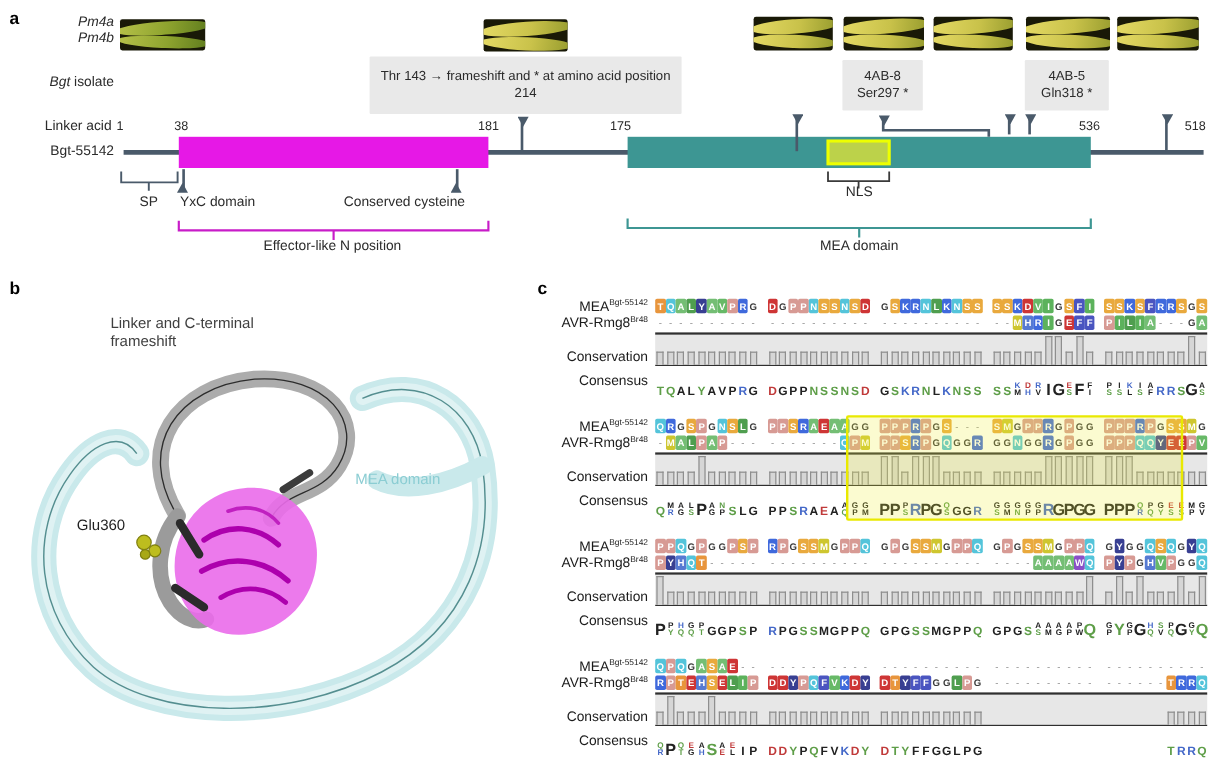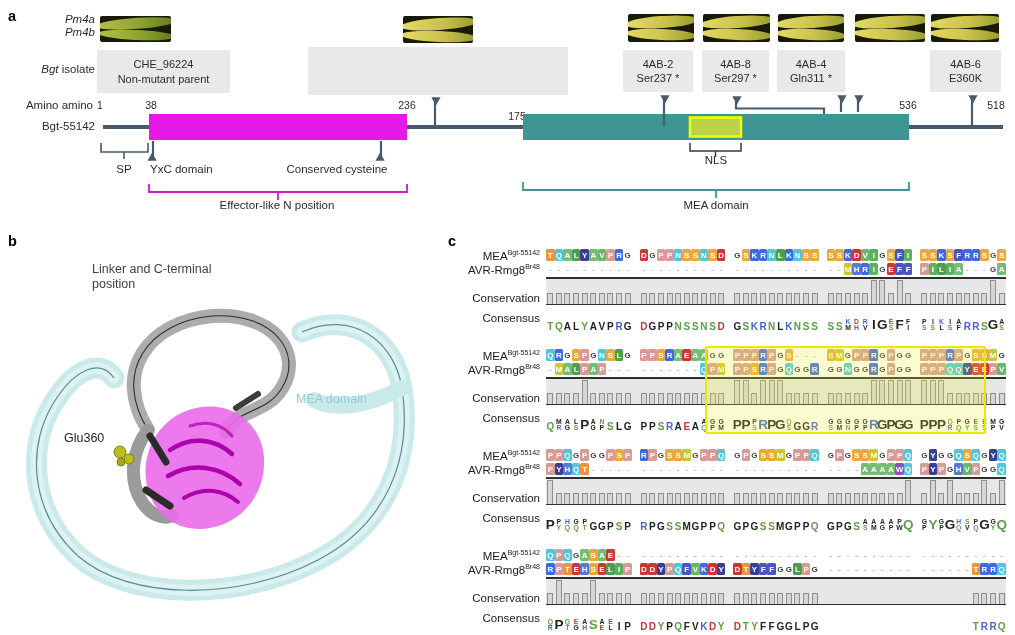--- a/index.html
+++ b/index.html
@@ -74,50 +74,39 @@
       <i class="b2"></i>
     </div>
   <div class="leaf" style="left:931px;top:14px;width:68px;height:28px">
       <i class="b1"></i>
       <i class="b2"></i>
     </div>
 
   <div class="albl r it" style="left:40px;top:13px;width:55px">Pm4a</div>
   <div class="albl r it" style="left:40px;top:26px;width:55px">Pm4b</div>
   <div class="albl r" style="left:15px;top:63px;width:80px"><span class="it">Bgt</span><span> isolate</span></div>
-  <div class="albl r" style="left:10px;top:99px;width:83px">Amino amino</div>
+  <div class="albl r" style="left:10px;top:99px;width:83px">Linker acid</div>
   <div class="albl r" style="left:10px;top:120px;width:85px">Bgt-55142</div>
 
-  <div class="isobox" style="left:97px;top:50px;width:133px;height:43px">
-    <div>CHE_96224</div>
-      <div>Non-mutant parent</div>
-    </div>
   <div class="isobox" style="left:308px;top:47px;width:260px;height:48px">
-    </div>
-  <div class="isobox" style="left:623px;top:50px;width:70px;height:42px">
-    <div>4AB-2</div>
-      <div>Ser237 *</div>
+      <div>Thr 143 → frameshift and * at amino acid position 214</div>
     </div>
   <div class="isobox" style="left:702px;top:50px;width:67px;height:42px">
     <div>4AB-8</div>
       <div>Ser297 *</div>
     </div>
-  <div class="isobox" style="left:777px;top:50px;width:68px;height:42px">
-    <div>4AB-4</div>
-      <div>Gln311 *</div>
-    </div>
-  <div class="isobox" style="left:930px;top:50px;width:71px;height:42px">
-    <div>4AB-6</div>
-      <div>E360K</div>
+  <div class="isobox" style="left:854px;top:50px;width:70px;height:42px">
+    <div>4AB-5</div>
+      <div>Gln318 *</div>
     </div>
 
   <div class="tick" style="left:85px;top:99px">1</div>
   <div class="tick" style="left:136px;top:99px">38</div>
-  <div class="tick" style="left:392px;top:99px">236</div>
-  <div class="tick" style="left:502px;top:110px">175</div>
+  <div class="tick" style="left:392px;top:99px">181</div>
+  <div class="tick" style="left:502px;top:99px">175</div>
   <div class="tick" style="left:893px;top:99px">536</div>
   <div class="tick" style="left:981px;top:99px">518</div>
 
   <div class="albl c" style="left:104px;top:163px;width:40px">SP</div>
   <div class="albl" style="left:150px;top:163px">YxC domain</div>
   <div class="albl c" style="left:270px;top:163px;width:134px">Conserved cysteine</div>
   <div class="albl c" style="left:197px;top:199px;width:160px">Effector-like N position</div>
   <div class="albl c" style="left:686px;top:154px;width:60px">NLS</div>
   <div class="albl c" style="left:646px;top:199px;width:140px">MEA domain</div>
 
@@ -178,21 +167,21 @@
     <path d="M 146 250 l 24 16" stroke="#2b2b2b" stroke-width="7" stroke-linecap="round"></path>
     <path d="M 236 168 l 22 -14" stroke="#3c3c3c" stroke-width="6" stroke-linecap="round"></path>
 
     <circle cx="120" cy="212" r="6" fill="#BDBD1E" stroke="#7F7F10"></circle>
     <circle cx="129" cy="219" r="5" fill="#BDBD1E" stroke="#7F7F10"></circle>
     <circle cx="121" cy="222" r="4" fill="#A8A816" stroke="#7F7F10"></circle>
   </svg>
 
   <div class="bann" style="left:92px;top:262px;color:#3F3F3F">
     <div>Linker and C-terminal</div>
-    <div>position</div>
+    <div>frameshift</div>
   </div>
   <div class="bann" style="left:296px;top:392px;color:#8BCDD3">
     <div>MEA domain</div>
   </div>
   <div class="bann" style="left:64px;top:431px;color:#1f1f1f">
     <div>Glu360</div>
   </div>
 
   <div class="pletter" style="left:448px;top:233px">c</div>
   <div id="c-blocks">

